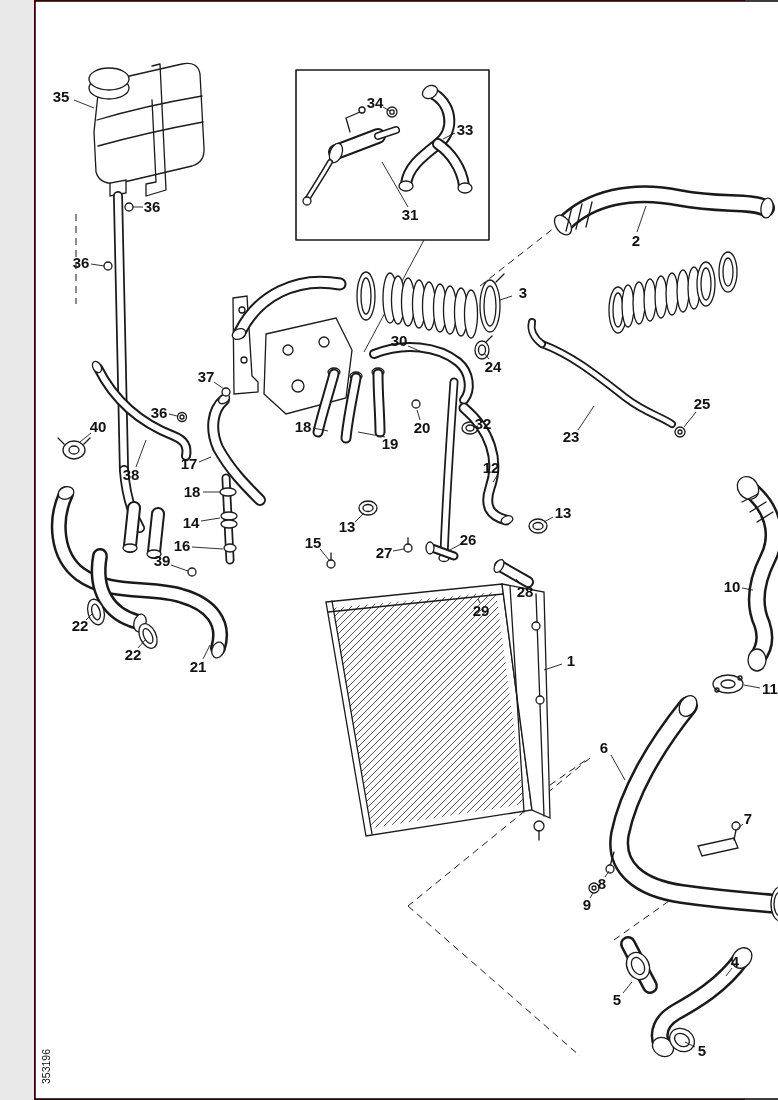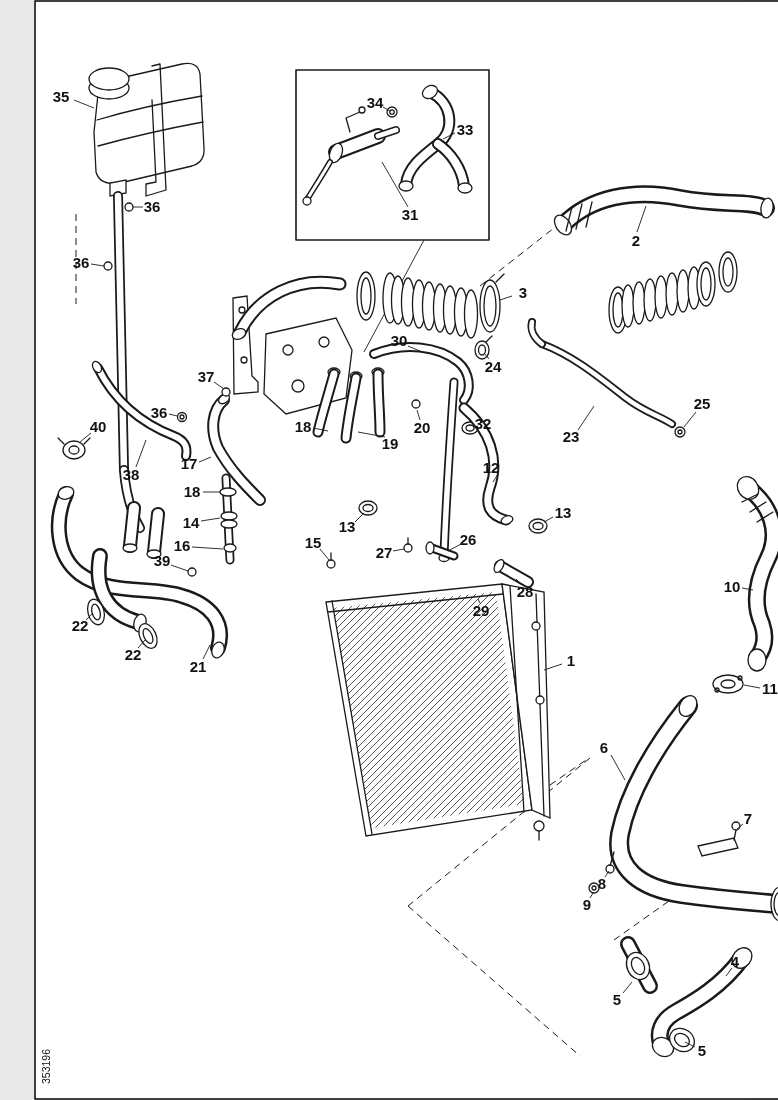--- a/index.html
+++ b/index.html
@@ -1,16 +1,16 @@
 <!DOCTYPE html>
 <html><head>
 <meta charset="utf-8">
 <style>
   html,body{margin:0;padding:0;background:#e9e9e9;}
-  .stage{position:relative;width:711px;height:1100px;margin:0 auto;background:#ffffff;}
+  .stage{position:relative;width:711px;height:1100px;margin:0 auto;background:#b91c1c;}
   svg{display:block;}
   .ln{fill:none;stroke:#1a1a1a;stroke-width:1.3;stroke-linejoin:round;stroke-linecap:round;}
   .fill{fill:#fff;stroke:#1a1a1a;stroke-width:1.3;}
   .tb{fill:none;stroke:#1a1a1a;stroke-linecap:round;stroke-linejoin:round;}
   .tw{fill:none;stroke:#fff;stroke-linecap:round;stroke-linejoin:round;}
   .dash{fill:none;stroke:#1a1a1a;stroke-width:1;stroke-dasharray:7 5;}
   .leader{stroke:#1a1a1a;stroke-width:0.9;fill:none;}
   .callout{font:bold 15px "Liberation Sans",sans-serif;fill:#111;text-anchor:middle;}
   .figcode{font:10.5px "Liberation Sans",sans-serif;fill:#111;}
 </style>

